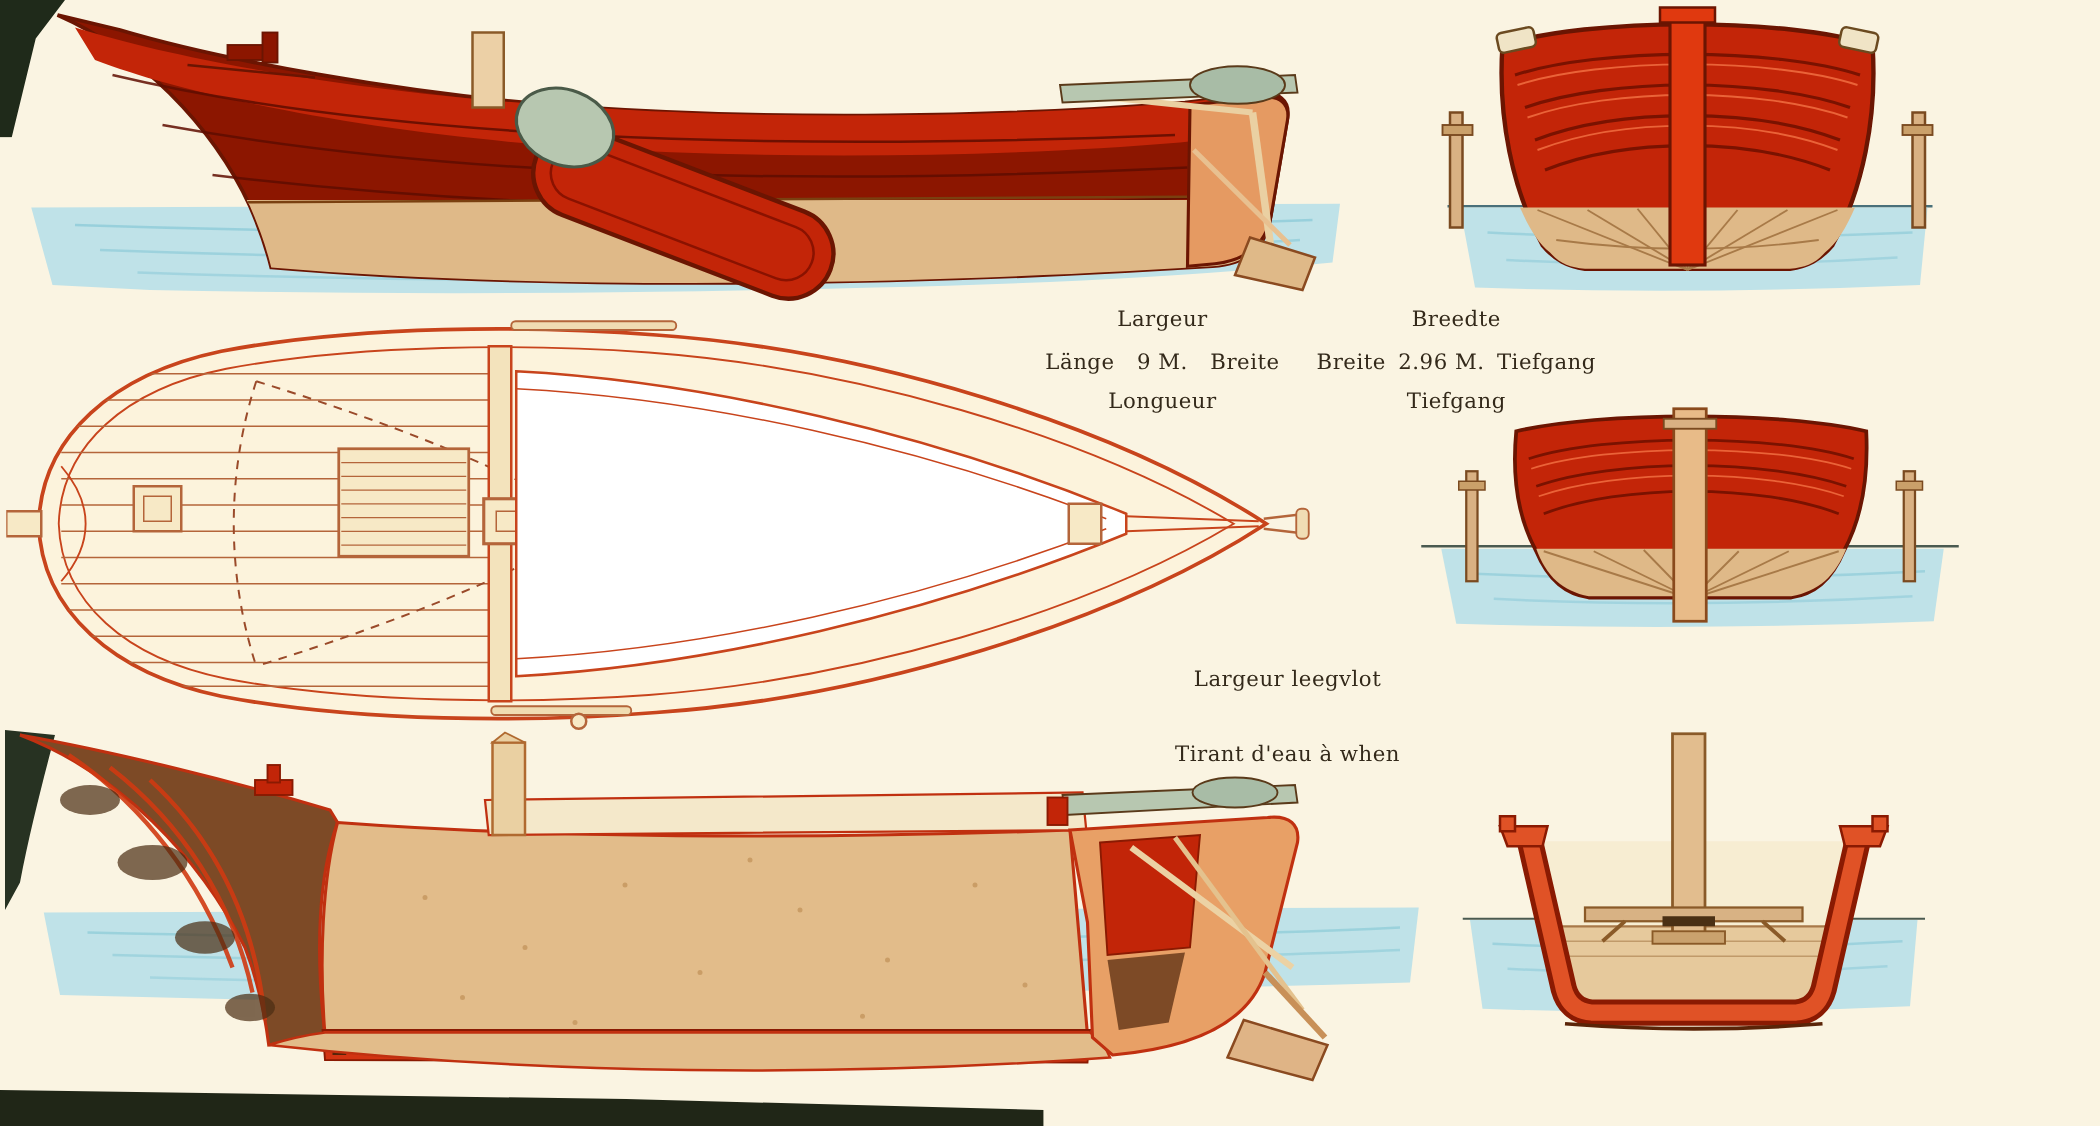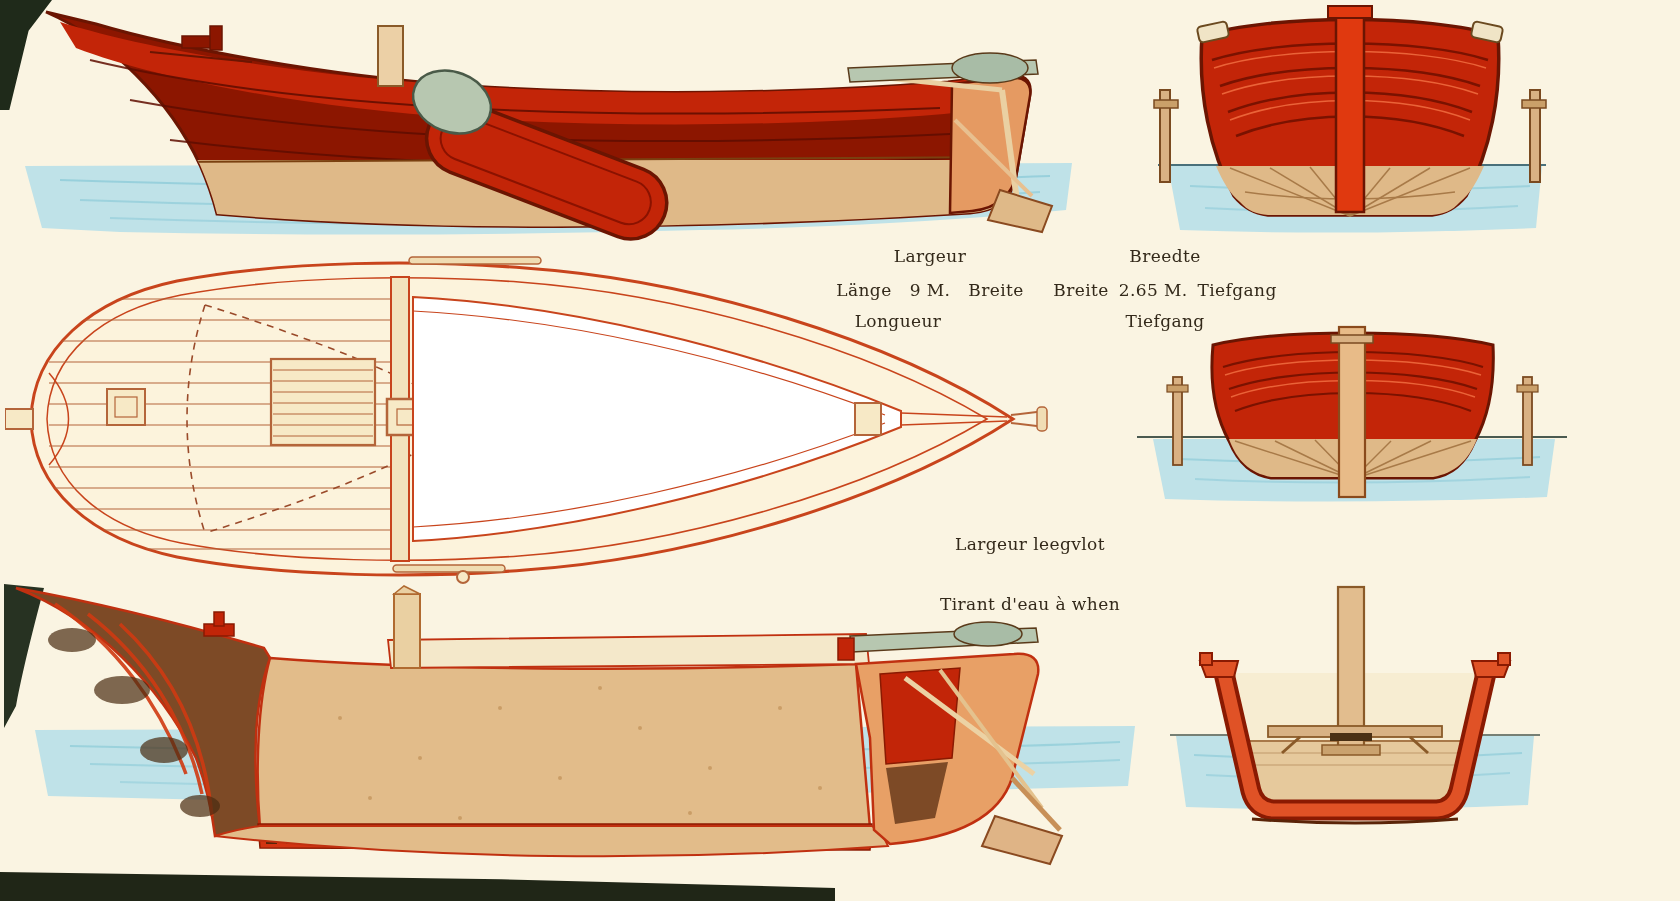--- a/index.html
+++ b/index.html
@@ -351,26 +351,26 @@
       <path d="M 82,236 Q 185,244 288,236" stroke="#5a2408" stroke-width="3" fill="none"></path>
     </g>
   </svg>
 
   <div class="caption" style="left:820px;top:247px;width:220px">Largeur</div>
   <div class="caption-row" style="left:770px;top:280px;width:320px;gap:18px">
     <span>Länge</span>
     <span>9 M.</span>
     <span>Breite</span>
   </div>
-  <div class="caption" style="left:788px;top:312px;width:220px">Longueur</div>
+  <div class="caption" style="left:820px;top:312px;width:220px">Longueur</div>
 
   <div class="caption" style="left:1055px;top:247px;width:220px">Breedte</div>
   <div class="caption-row" style="left:1010px;top:280px;width:310px;gap:10px">
     <span>Breite</span>
-    <span>2.65 M.</span>
+    <span>2.96 M.</span>
     <span>Tiefgang</span>
   </div>
   <div class="caption" style="left:1055px;top:312px;width:220px">Tiefgang</div>
 
   <div class="caption" style="left:900px;top:535px;width:260px">Largeur leegvlot</div>
   <div class="caption" style="left:900px;top:595px;width:260px">Tirant d'eau à when</div>
 
   <div class="bottom-strip"></div>
 
 </div>

